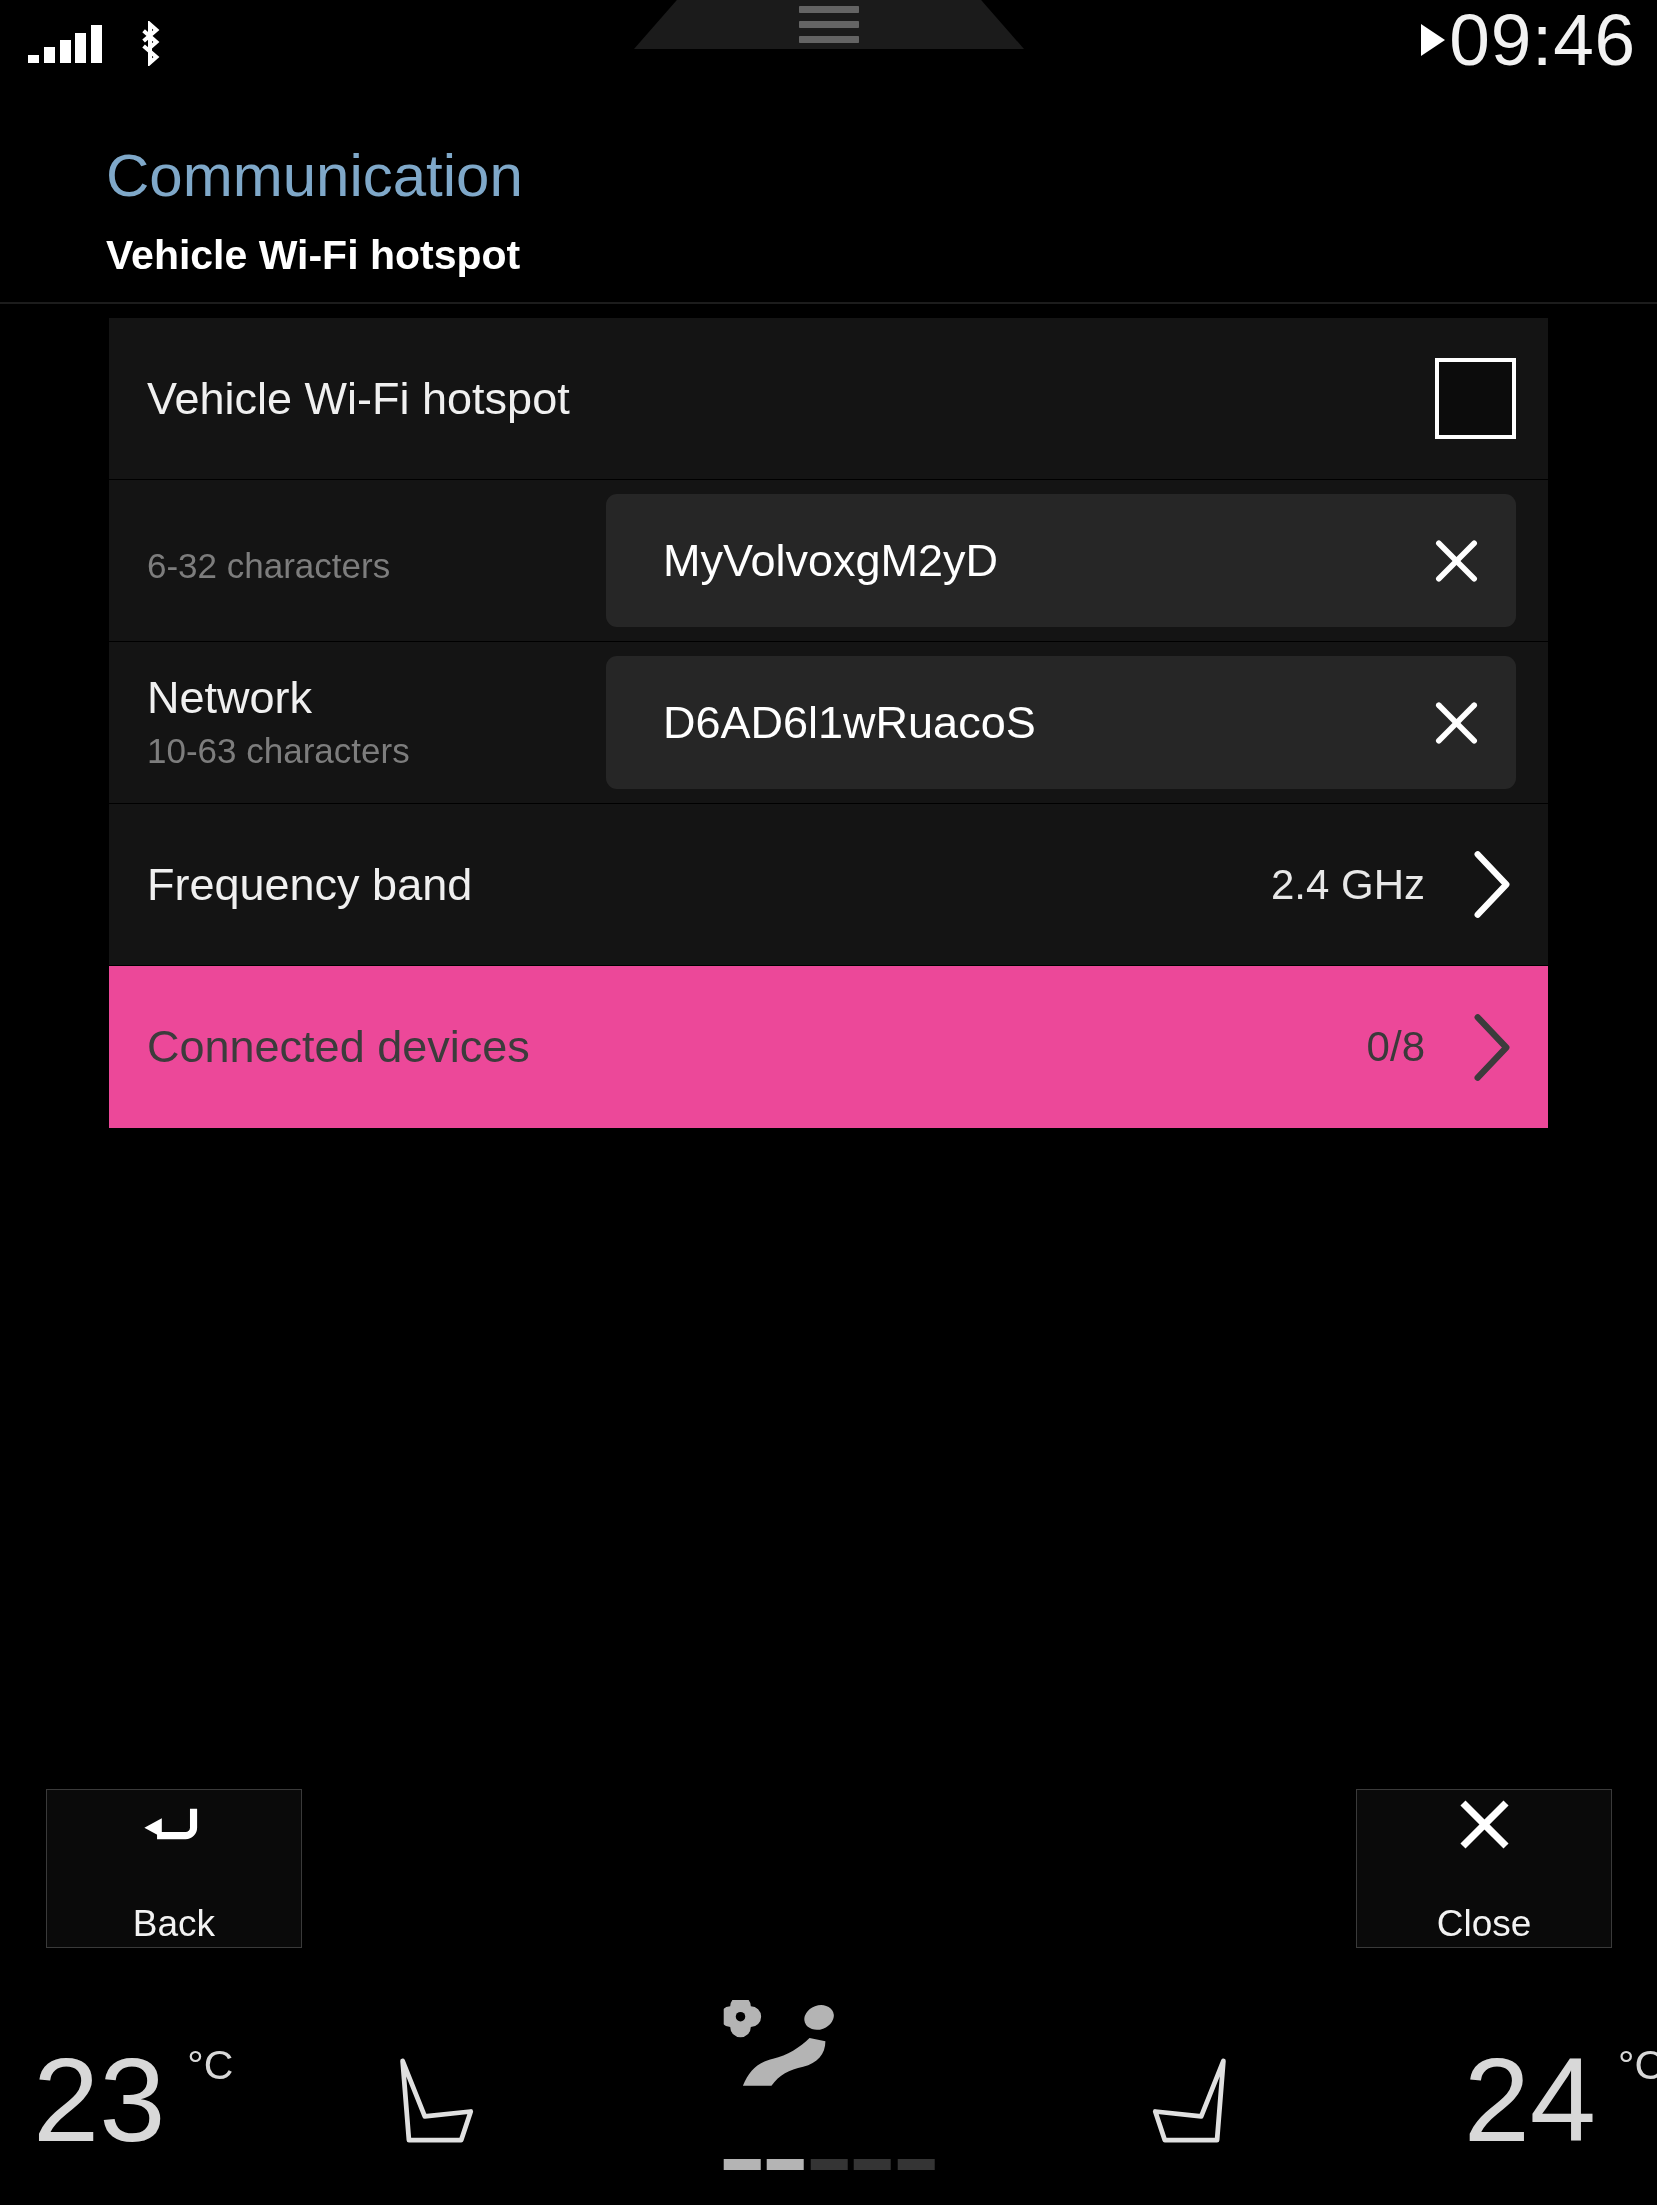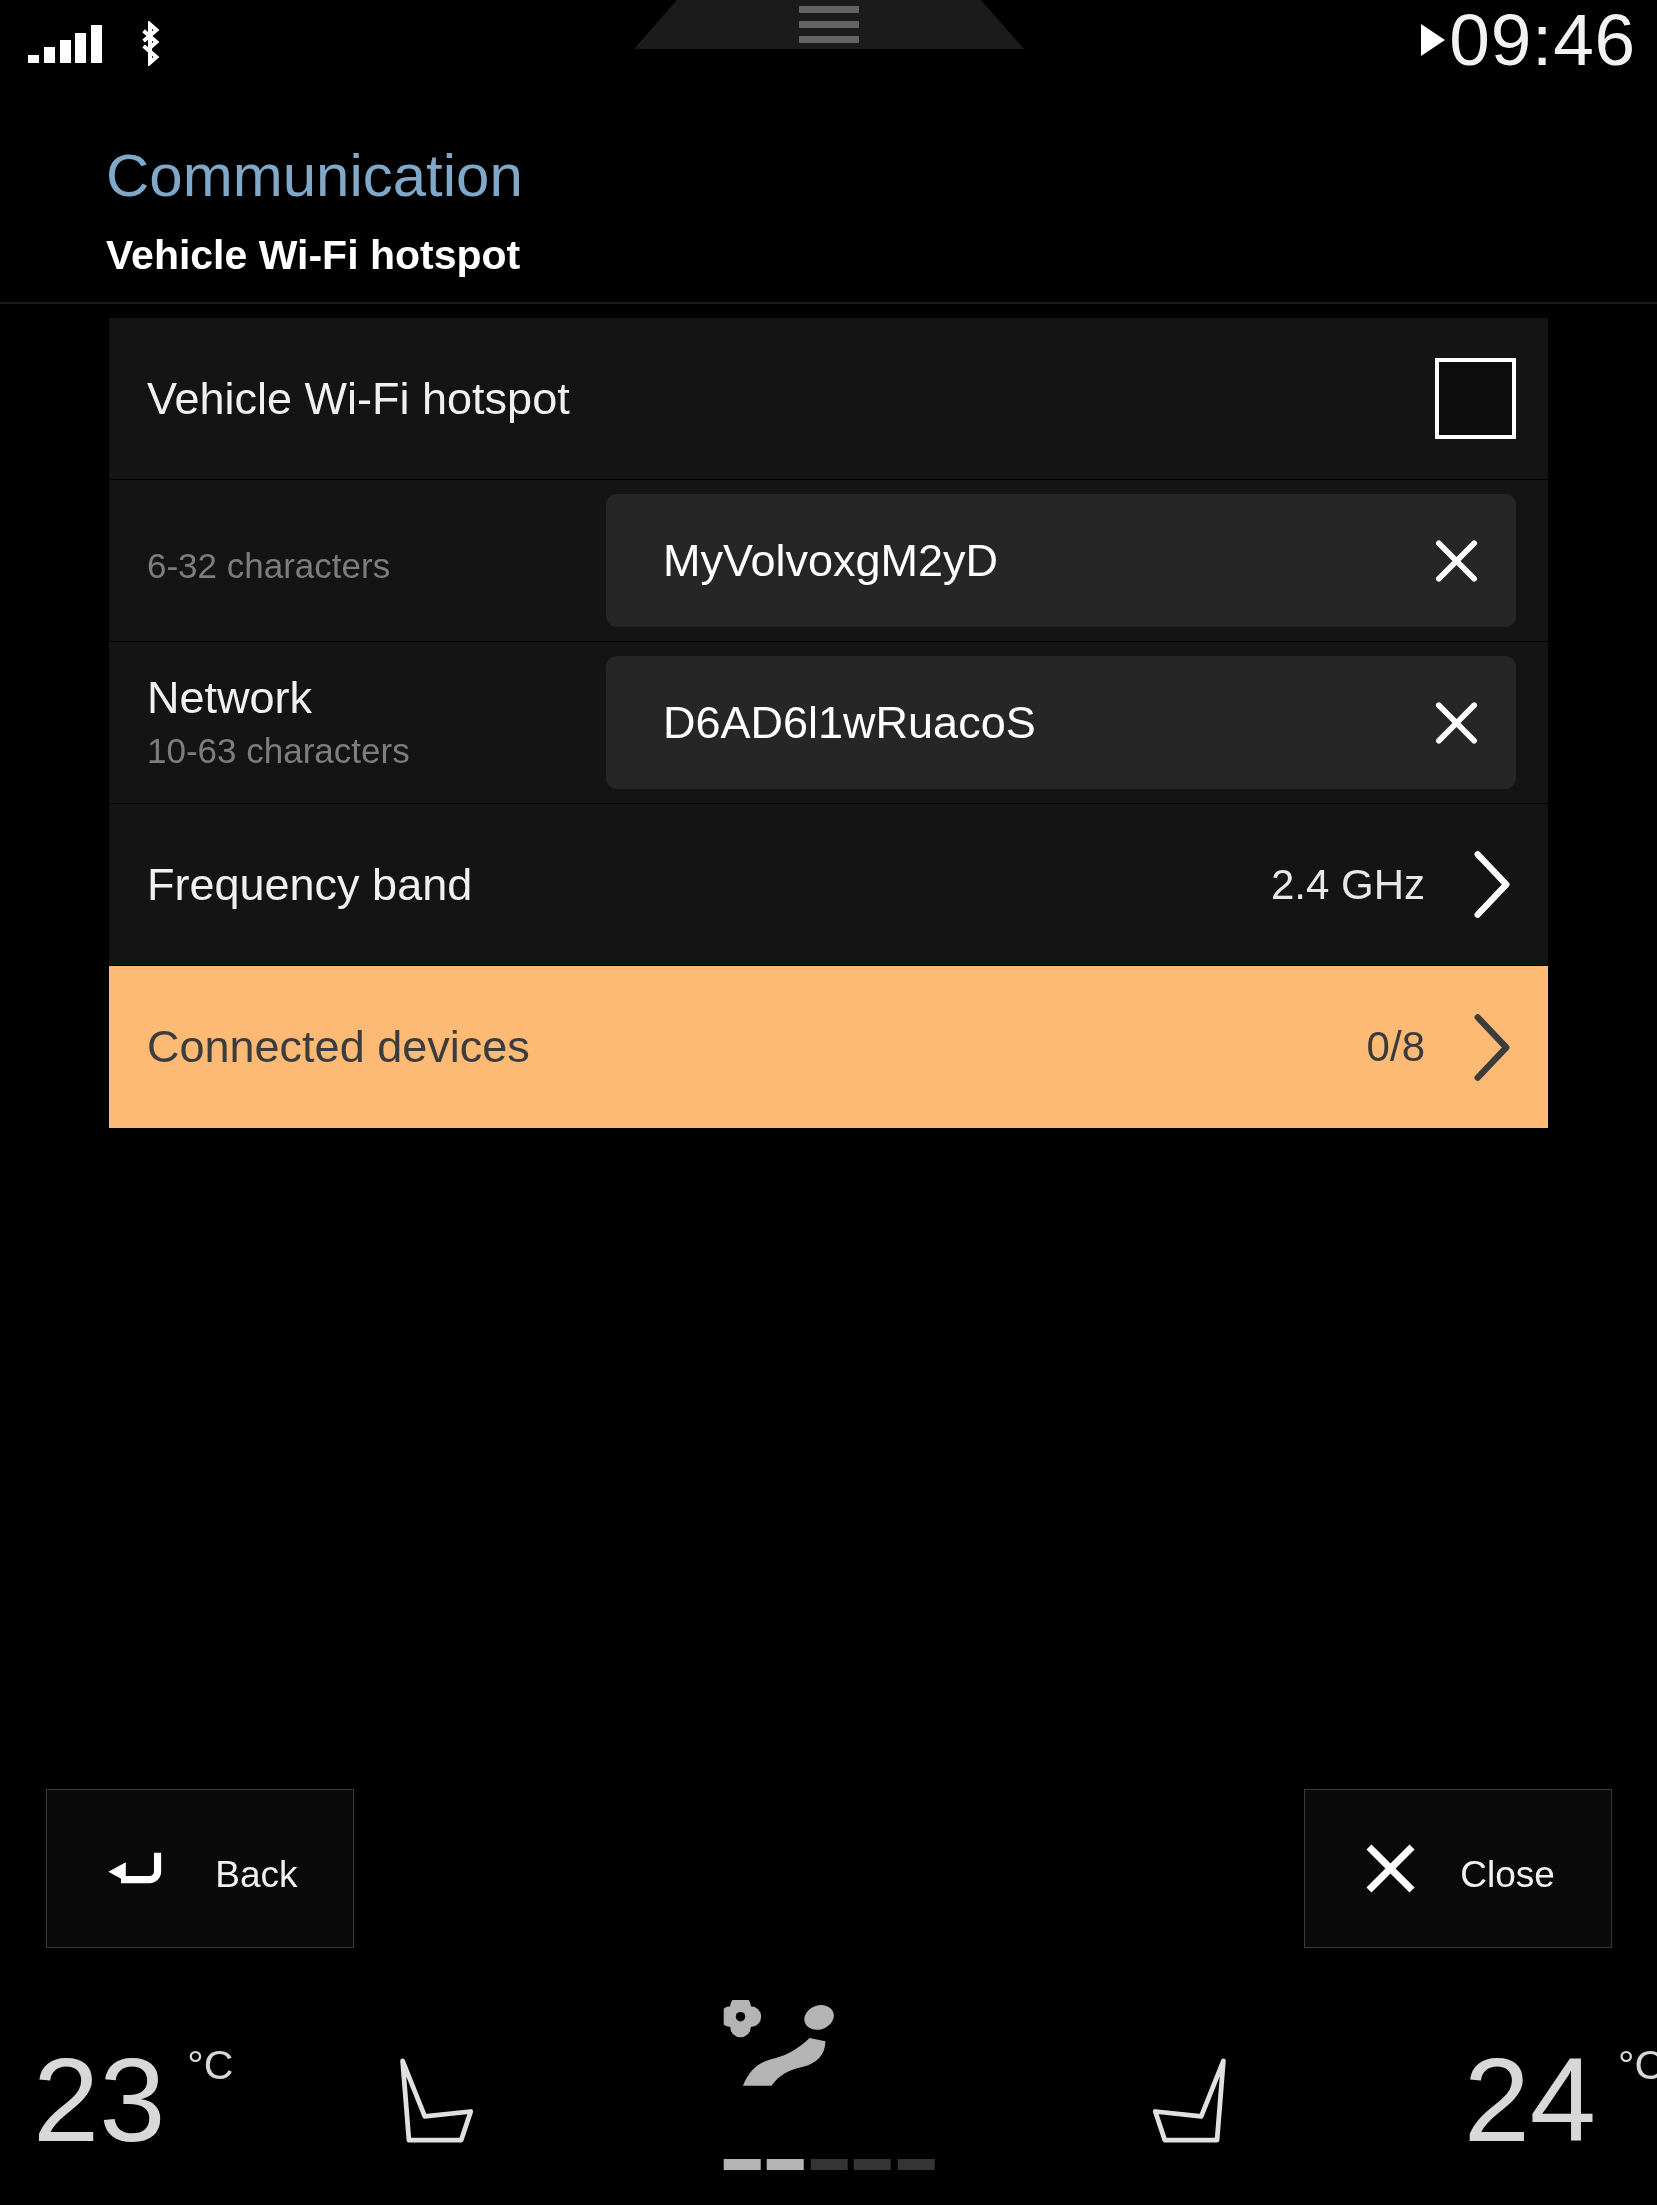--- a/index.html
+++ b/index.html
@@ -84,21 +84,21 @@
     width: 1439px;
   }
   .row {
     position: relative;
     width: 100%;
     background: #141414;
     border-bottom: 1.6px solid #000000;
     display: flex; align-items: center;
     padding: 0 32px 0 38px;
   }
-  .row.disabled { background: #fdba74; border-bottom: none; }
+  .row.disabled { background: #ec4899; border-bottom: none; }
   .row-h-toggle { height: 162px; }
   .row-h-field  { height: 162px; }
   .row-h-nav    { height: 162px; }
 
   .label-block { flex: 0 0 auto; width: 450px; }
   .row-label {
     font-size: 45px; color: #f0f0f0; font-weight: 300; line-height: 1.05;
     white-space: nowrap;
   }
   .row-sub {
@@ -137,24 +137,24 @@
     margin-left: auto;
     font-size: 42px; color: #e8e8e8; font-weight: 300;
     white-space: nowrap;
   }
   .row.disabled .nav-value { color: #3a3a3a; }
   .chevron { width: 48px; height: 73px; margin-left: 43px; flex: 0 0 auto; }
 
   
   .sq-button {
     position: absolute;
-    width: 308px; height: 159px;
+    width: 256px; height: 159px;
     background: #0a0a0a;
     border: 1.6px solid #3a3a3a;
-    display: flex; flex-direction: row;
+    display: flex; flex-direction: column;
     align-items: center; justify-content: center; gap: 40px;
   }
   #back-button { left: 46px; top: 1789px; }
   #close-button { right: 46px; top: 1789px; }
   .sq-button .btn-icon { height: 59px; display: flex; align-items: center; justify-content: center; }
   .sq-button .btn-label {
     font-size: 37px; color: #f2f2f2; font-weight: 300;
     margin-top: 11px; line-height: 1;
   }
 

